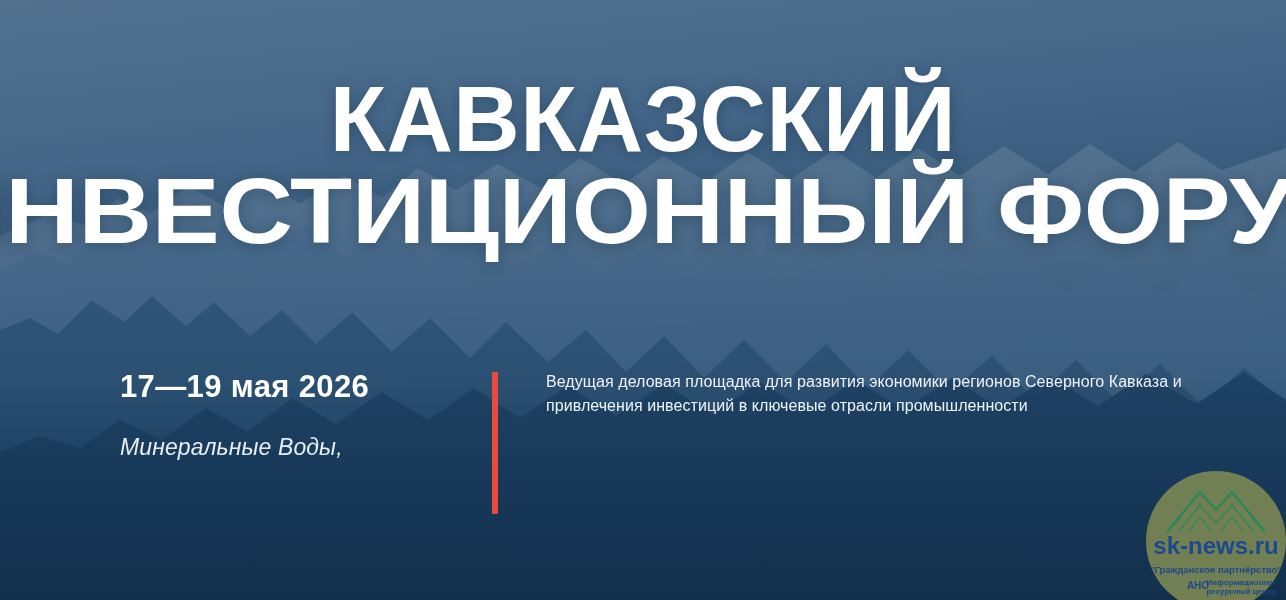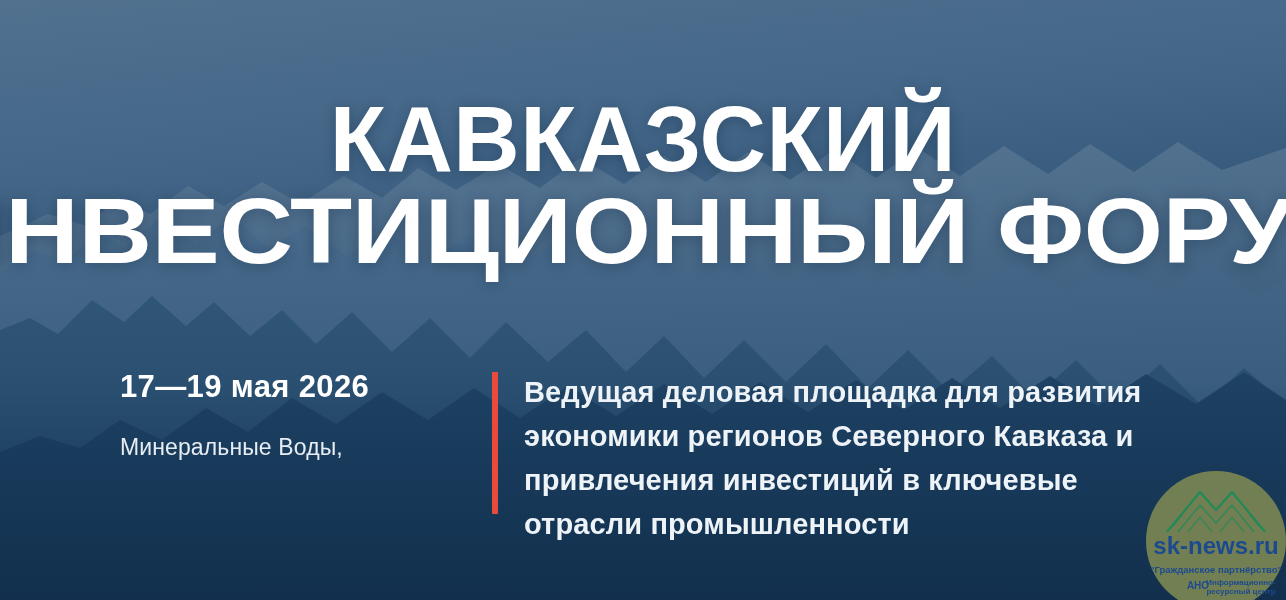--- a/index.html
+++ b/index.html
@@ -16,21 +16,21 @@
     overflow:hidden;
     background:linear-gradient(170deg,#4d6d8c 0%,#46688a 18%,#3c5f80 38%,#2e5273 58%,#21456a 76%,#193d5d 90%,#153856 100%);
   }
 
   
   .mtn{ position:absolute; left:0; top:0; width:1286px; height:600px; display:block; }
 
   
   .headline{
     position:absolute;
-    left:0; top:96px;
+    left:0; top:76px;
     width:1286px;
     text-align:center;
     color:#ffffff;
     z-index:6;
     pointer-events:none;
   }
   .hl-line{
     display:block;
     font-weight:700;
     letter-spacing:0.005em;
@@ -61,37 +61,37 @@
     white-space:nowrap;
   }
   .venue{
     margin-top:26px;
     font-size:23px;
     font-weight:400;
     color:#e7edf3;
     line-height:1.50;
     letter-spacing:0.005em;
   }
-  .venue span{ display:block; white-space:nowrap; }
+  .venue span{ display:block; white-space:nowrap;font-style:italic; }
 
   .rule{
     width:6px;
     height:142px;
     background:#ea4a3b;
     margin-left:42px;
     margin-top:6px;
     flex:0 0 auto;
     border-radius:1px;
   }
 
   .lead{
-    margin-left:26px;
+    margin-left:48px;
     width:640px;
-    font-size:29px;
-    font-weight:700;
+    font-size:16px;
+    font-weight:400;
     color:#eef3f8;
     line-height:1.52;
     letter-spacing:0.004em;
     padding-top:4px;
   }
 
   
   .wm{
     position:absolute;
     left:1145px; top:470px;

